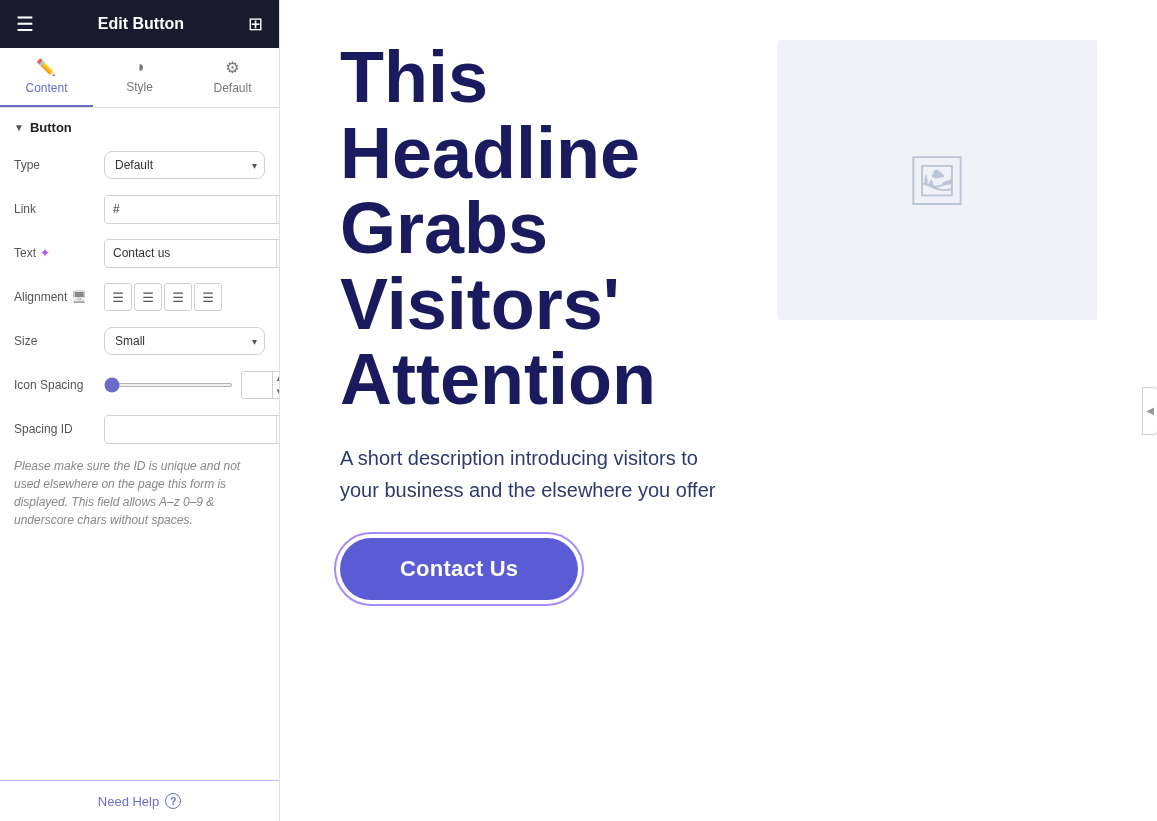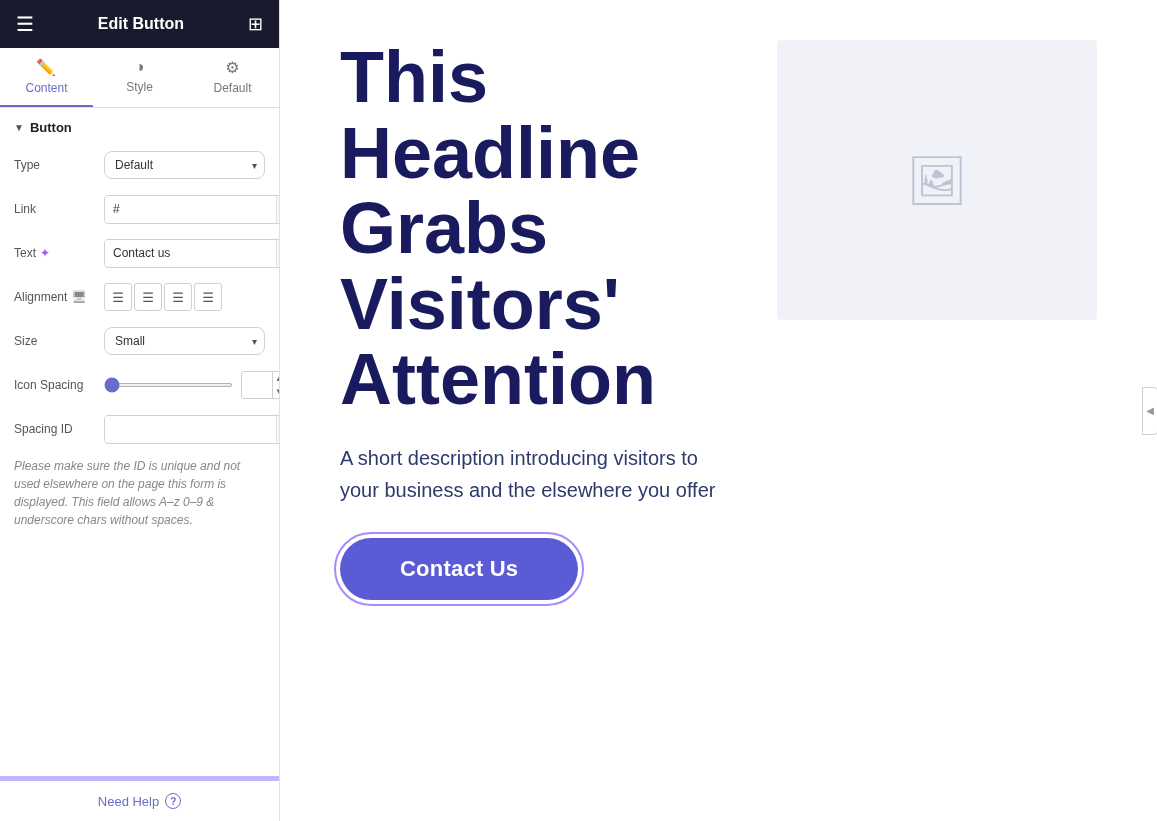--- a/index.html
+++ b/index.html
@@ -303,21 +303,21 @@
     
     .need-help {
       display: flex;
       align-items: center;
       justify-content: center;
       gap: 6px;
       color: #6b6bcb;
       font-size: 13px;
       cursor: pointer;
       padding: 12px;
-      border-top: 5px solid #c4b5fd;
+      border-top: 1px solid #c4b5fd;
       margin-top: auto;
     }
     .help-circle {
       width: 16px;
       height: 16px;
       border: 1.5px solid #6b6bcb;
       border-radius: 50%;
       display: flex;
       align-items: center;
       justify-content: center;

